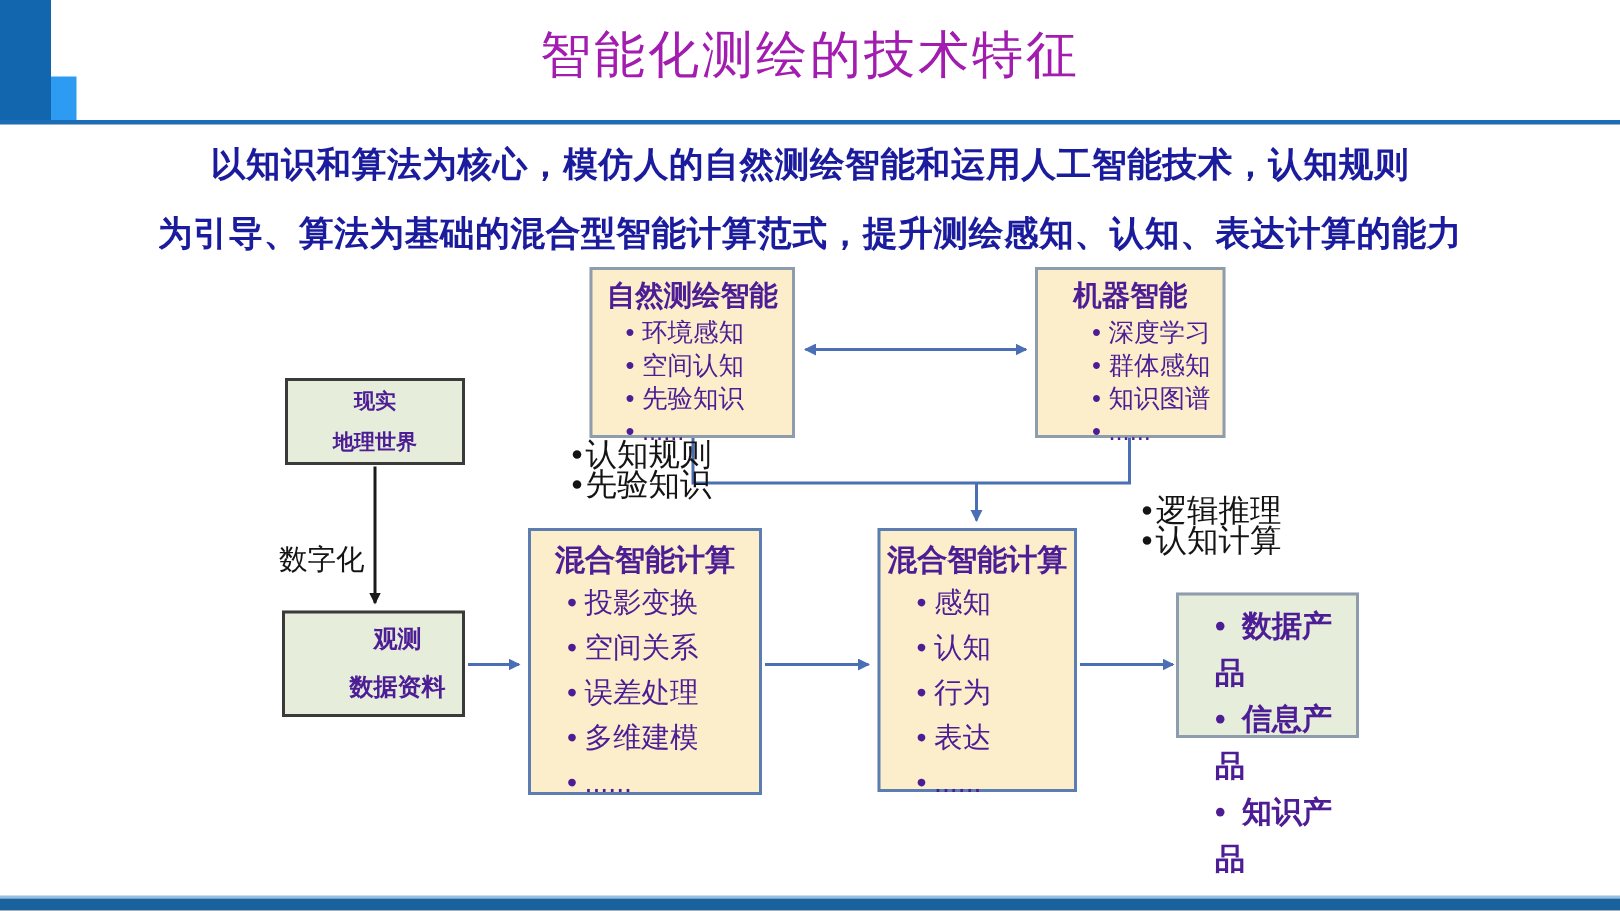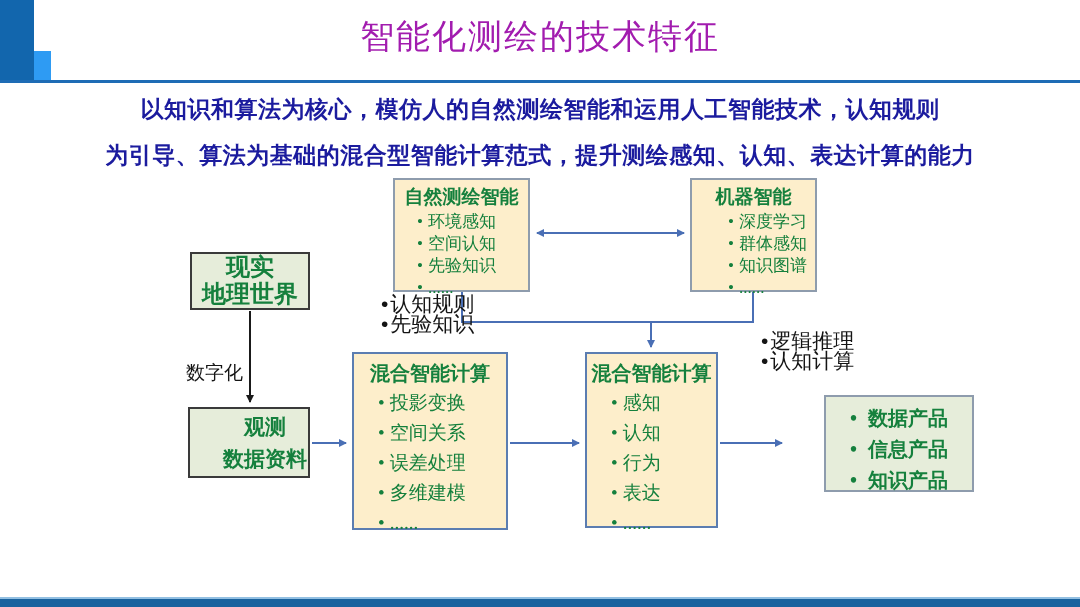--- a/index.html
+++ b/index.html
@@ -16,35 +16,35 @@
     font-size:34px;color:#a21caf;letter-spacing:2px;
   }
   
   .intro{
     position:absolute;left:30px;top:86px;width:1020px;text-align:center;
     font-size:23px;font-weight:bold;color:#1b1b9e;line-height:46px;letter-spacing:0.5px;
   }
   
   .connectors{position:absolute;left:0;top:0;width:1080px;height:607px;z-index:1;pointer-events:none;}
   
-  .box{position:absolute;box-sizing:border-box;z-index:2;color:#15803d;font-family:Liberation Serif, serif;}
+  .box{position:absolute;box-sizing:border-box;z-index:2;color:#4c1d95;}
   .cream{background:#fdeecb;}
   .green{background:#e6edda;}
   .b-gray{border:2px solid #8e9cad;}
   .b-blue{border:2px solid #5b7db1;}
   .b-dark{border:2px solid #3a3a3a;}
   .box-title{text-align:center;font-weight:bold;font-size:19px;padding-top:4px;}
   .box-title.lg{font-size:20px;padding-top:6px;}
   .bullets{padding:1px 0 0 22px;font-size:17px;line-height:22px;}
   .bullets.lg{font-size:19px;line-height:30px;padding-left:24px;}
   .li::before{content:"•";margin-right:5px;}
   .centered-2line{display:flex;flex-direction:column;justify-content:center;height:100%;
     text-align:center;font-weight:bold;}
-  .reality-text{font-size:24px;line-height:27px;}
-  .obs-text{font-size:21px;line-height:32px;padding-left:32px;}
+  .reality-text{font-size:14px;line-height:27px;}
+  .obs-text{font-size:16px;line-height:32px;padding-left:32px;}
   .products-list{padding:6px 0 0 24px;font-size:20px;font-weight:600;line-height:31px;}
   .products-list .li::before{margin-right:11px;}
   
   .side-labels{position:absolute;z-index:2;font-size:21px;line-height:20px;color:#141414;}
   .side-labels .li::before{margin-right:2px;}
   .digit-label{position:absolute;z-index:2;font-size:19px;color:#141414;}
   
   .footer-light{position:absolute;left:0;top:597px;width:1080px;height:2px;background:#93c0e2;}
   .footer-dark{position:absolute;left:0;top:599px;width:1080px;height:8px;background:#1a629e;}
 </style>
@@ -145,21 +145,21 @@
     <div class="box-title lg">混合智能计算</div>
     <div class="bullets lg">
       <div class="li"><span>感知</span></div>
       <div class="li"><span>认知</span></div>
       <div class="li"><span>行为</span></div>
       <div class="li"><span>表达</span></div>
       <div class="li"><span>......</span></div>
     </div>
   </div>
 
-  <div class="box green b-gray" style="left:824px;top:395px;width:150px;height:97px;">
+  <div class="box green b-gray" style="left:784px;top:395px;width:122px;height:97px;">
     <div class="products-list">
       <div class="li"><span>数据产品</span></div>
       <div class="li"><span>信息产品</span></div>
       <div class="li"><span>知识产品</span></div>
     </div>
   </div>
 
   <div class="footer-light"></div>
   <div class="footer-dark"></div>
 

